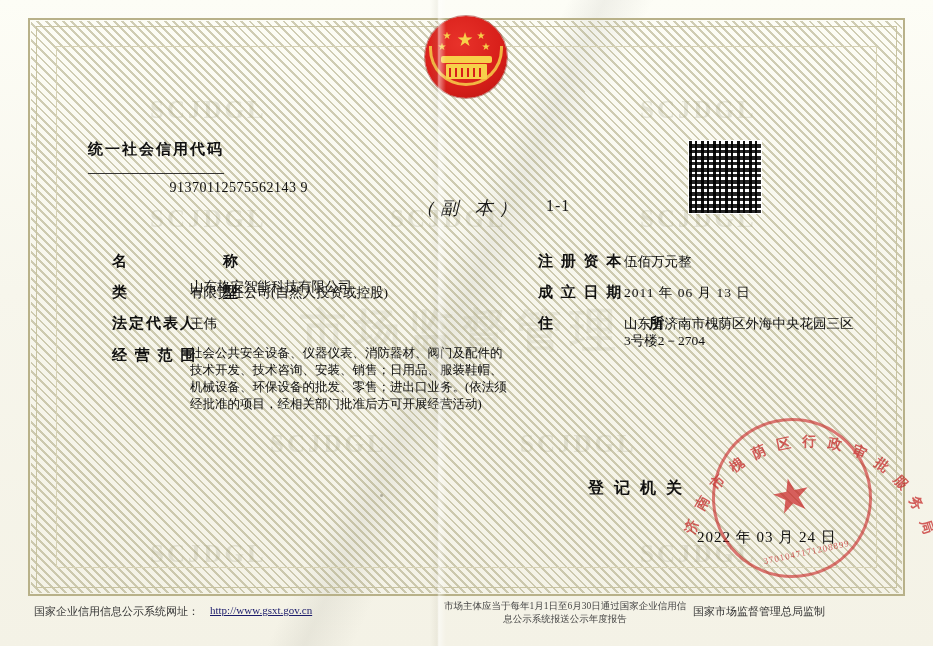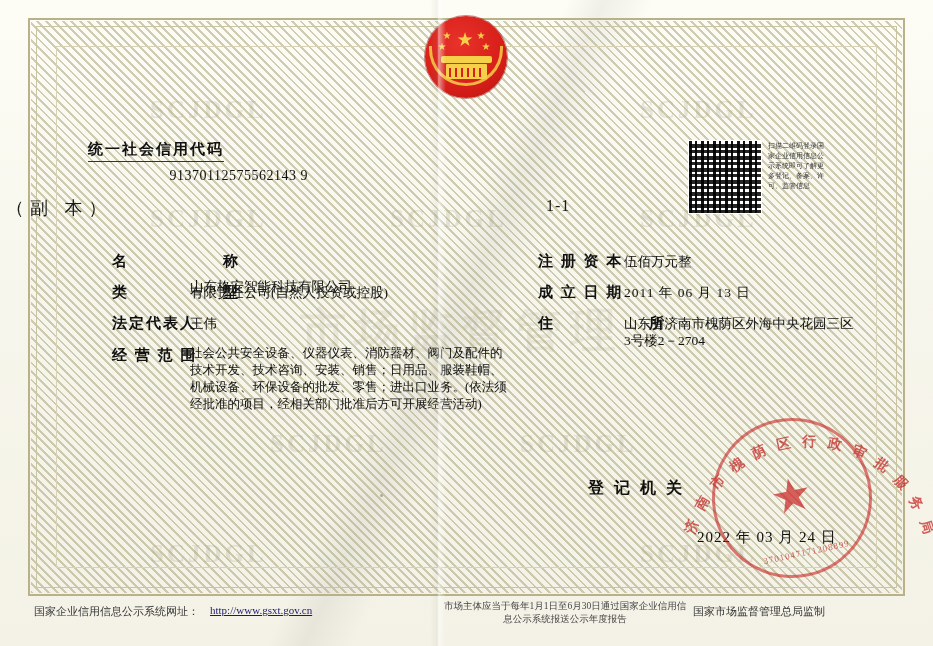--- a/index.html
+++ b/index.html
@@ -149,24 +149,26 @@
     font-size: 52px;
     letter-spacing: 18px;
     font-weight: bold;
     color: #111;
     text-indent: 18px;
     font-family: "Liberation Serif", serif;
   }
   .subtitle {
     position: absolute;
     left: 0; right: 0; top: 196px;
+    text-align: center;
     font-size: 18px;
     letter-spacing: 6px;
     color: #1a1a1a;
     text-indent: 6px;
+    font-style: italic;
   }
   .copy-no {
     position: absolute;
     left: 546px; top: 197px;
     font-size: 16px;
     color: #1a1a1a;
     letter-spacing: 1px;
   }
 
   
@@ -175,21 +177,21 @@
     left: 88px; top: 140px;
     width: 220px;
   }
   .credit-label {
     font-size: 15px;
     letter-spacing: 2px;
     font-weight: bold;
     color: #111;
     border-bottom: 1px solid #333;
     display: inline-block;
-    padding-bottom: 2px;
+    padding-bottom: 14px;
   }
   .credit-value {
     margin-top: 6px;
     font-size: 14px;
     letter-spacing: 0.5px;
     color: #111;
     text-align: right;
   }
 
   
@@ -409,21 +411,20 @@
   <div class="copy-no">1-1</div>
 
   <div class="credit-block">
     <div class="credit-label">统一社会信用代码</div>
     <div class="credit-value">91370112575562143 9</div>
   </div>
 
   <div class="qr-wrap">
     <div class="qr"></div>
   </div>
-  <div class="qr-note">扫描二维码登录国家企业信用信息公示系统即可了解更多登记、备案、许可、监管信息</div>
 
   <div class="fields">
     <div class="f-label lbl-name">名　　称</div>
     <div class="f-value val-name">山东格安智能科技有限公司</div>
 
     <div class="f-label lbl-type">类　　型</div>
     <div class="f-value val-type">有限责任公司(自然人投资或控股)</div>
 
     <div class="f-label lbl-rep">法定代表人</div>
     <div class="f-value val-rep">王伟</div>

